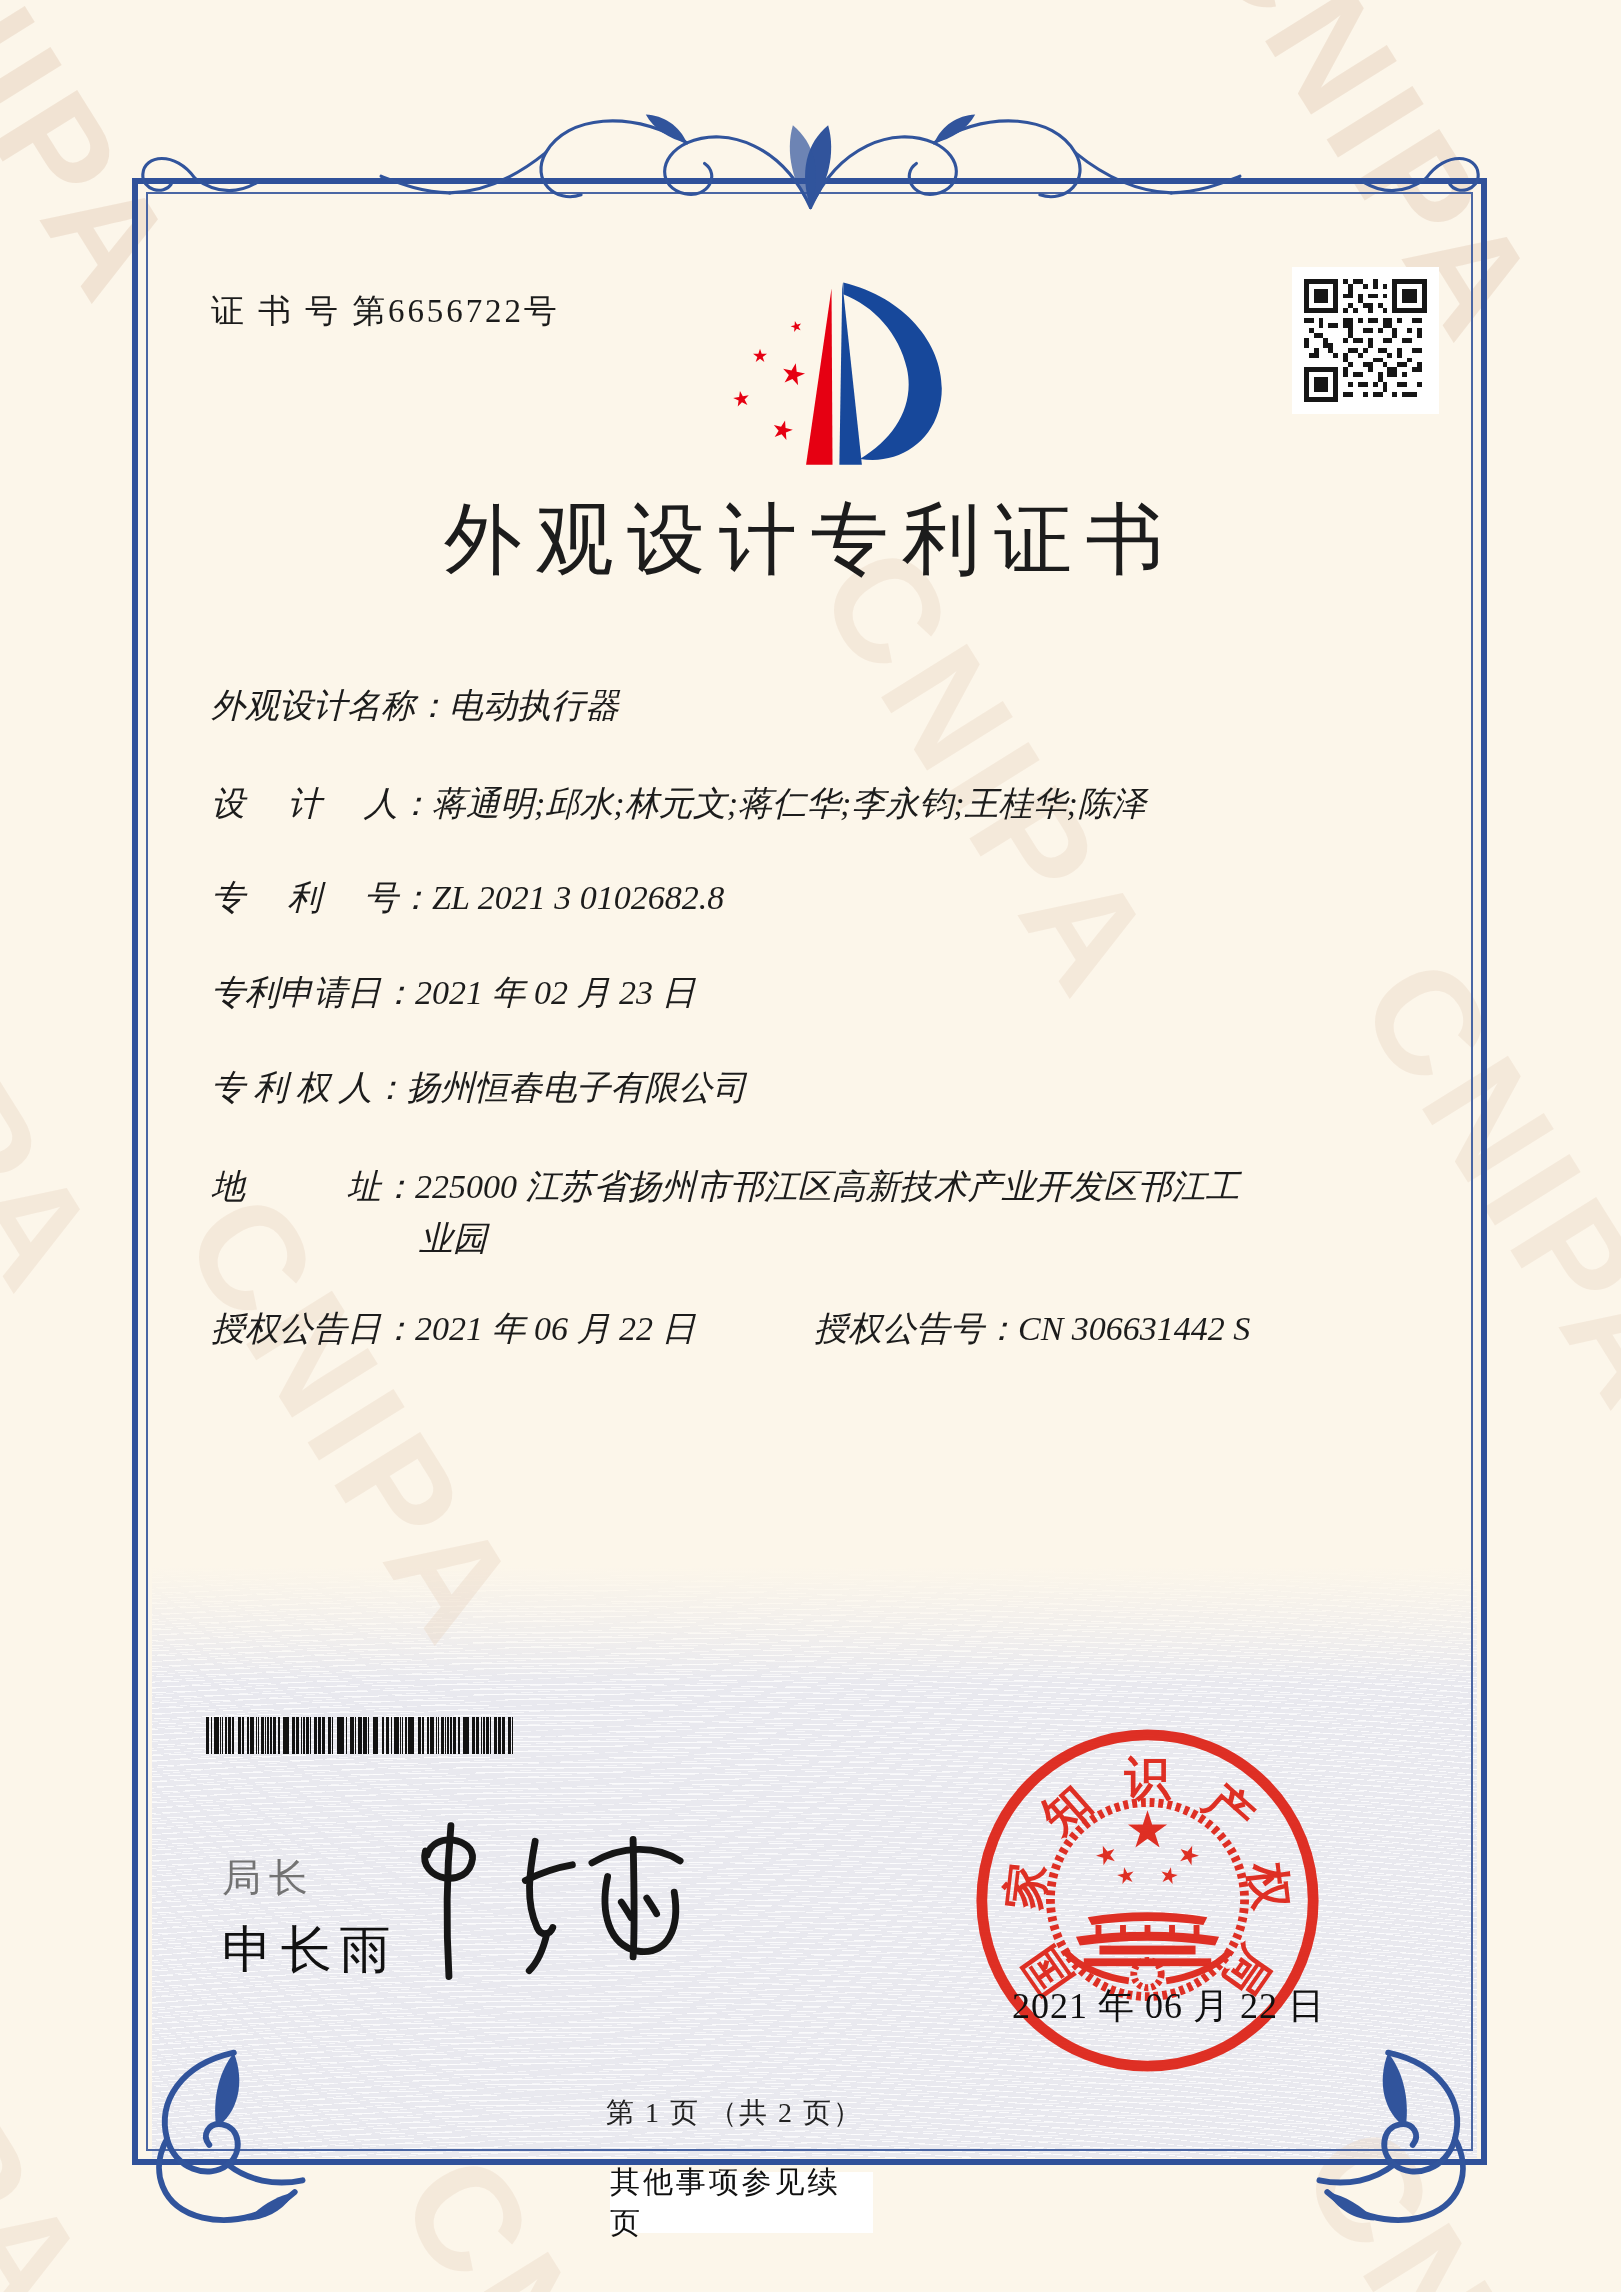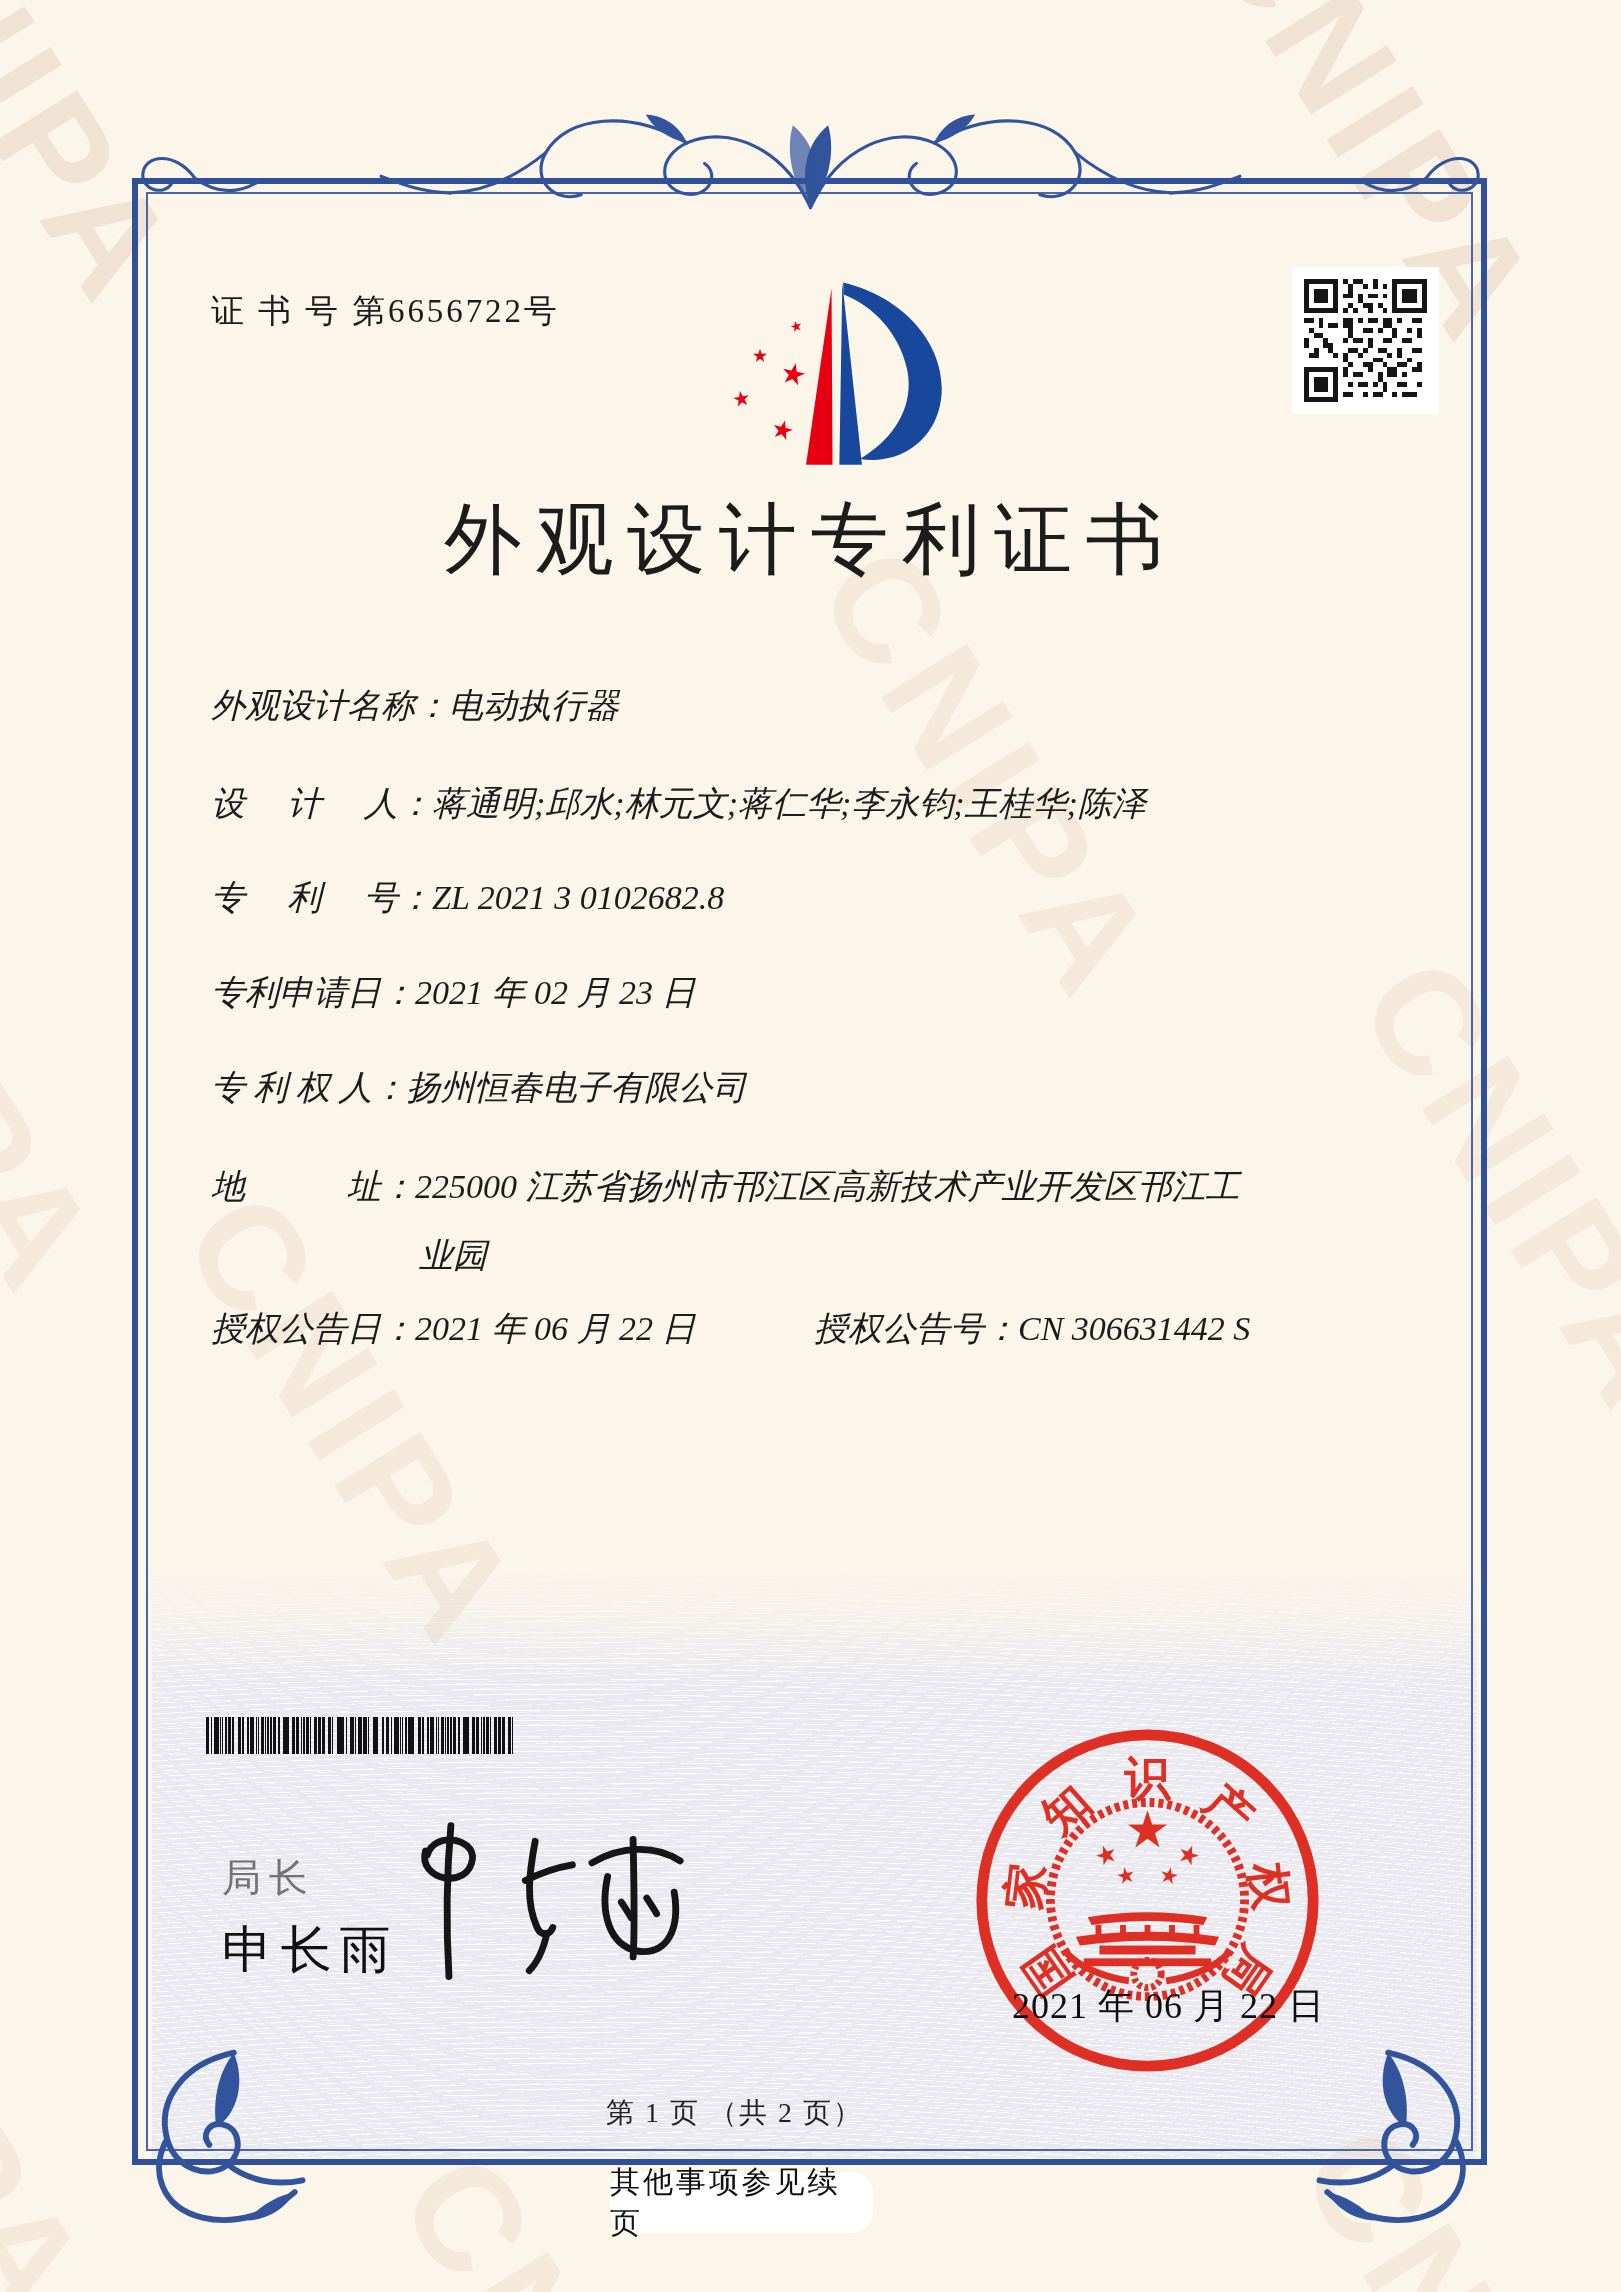--- a/index.html
+++ b/index.html
@@ -89,21 +89,21 @@
     font-size:36px;letter-spacing:1px;color:#101010;text-align:center;white-space:nowrap;
   }
   
   .page-info{
     position:absolute;left:470px;top:2094px;width:529px;z-index:4;
     text-align:center;font-size:28px;letter-spacing:2px;color:#222;
   }
   .cont-note{
     position:absolute;left:610px;top:2172px;width:263px;height:61px;z-index:4;
     background:#fff;display:flex;align-items:center;justify-content:center;
-    font-size:30px;letter-spacing:2.9px;color:#111;border-radius:21px;
+    font-size:30px;letter-spacing:2.9px;color:#111;
   }
   
   .orn{position:absolute;z-index:5;pointer-events:none;}
   .orn-top{left:134px;top:82px;}
   .orn-bl{left:116px;top:2031px;}
   .orn-br{left:1290px;top:2031px;transform:scaleX(-1);}
 </style>
 </head>
 <body>
 
@@ -289,21 +289,21 @@
   <span class="f-label">专　 利　 号：</span><span>ZL 2021 3 0102682.8</span>
 </div>
 <div class="field" style="top:970px;">
   <span class="f-label">专利申请日：</span><span>2021 年 02 月 23 日</span>
 </div>
 <div class="field" style="top:1065px;">
   <span class="f-label">专 利 权 人：</span><span>扬州恒春电子有限公司</span>
 </div>
 <div class="field" style="top:1164px;">
   <span class="f-label">地　　　址：</span><span>225000 江苏省扬州市邗江区高新技术产业开发区邗江工</span>
-  <span class="cont" style="margin-left:208px;margin-top:23px;">业园</span>
+  <span class="cont" style="margin-left:208px;margin-top:6px;">业园</span>
 </div>
 <div class="field" style="top:1306px;">
   <span class="f-label">授权公告日：</span><span>2021 年 06 月 22 日</span>
   <span class="f-label pair2">授权公告号：</span><span>CN 306631442 S</span>
 </div>
 
 <div class="body-text">
 </div>
 
 <div class="barcode"></div>

